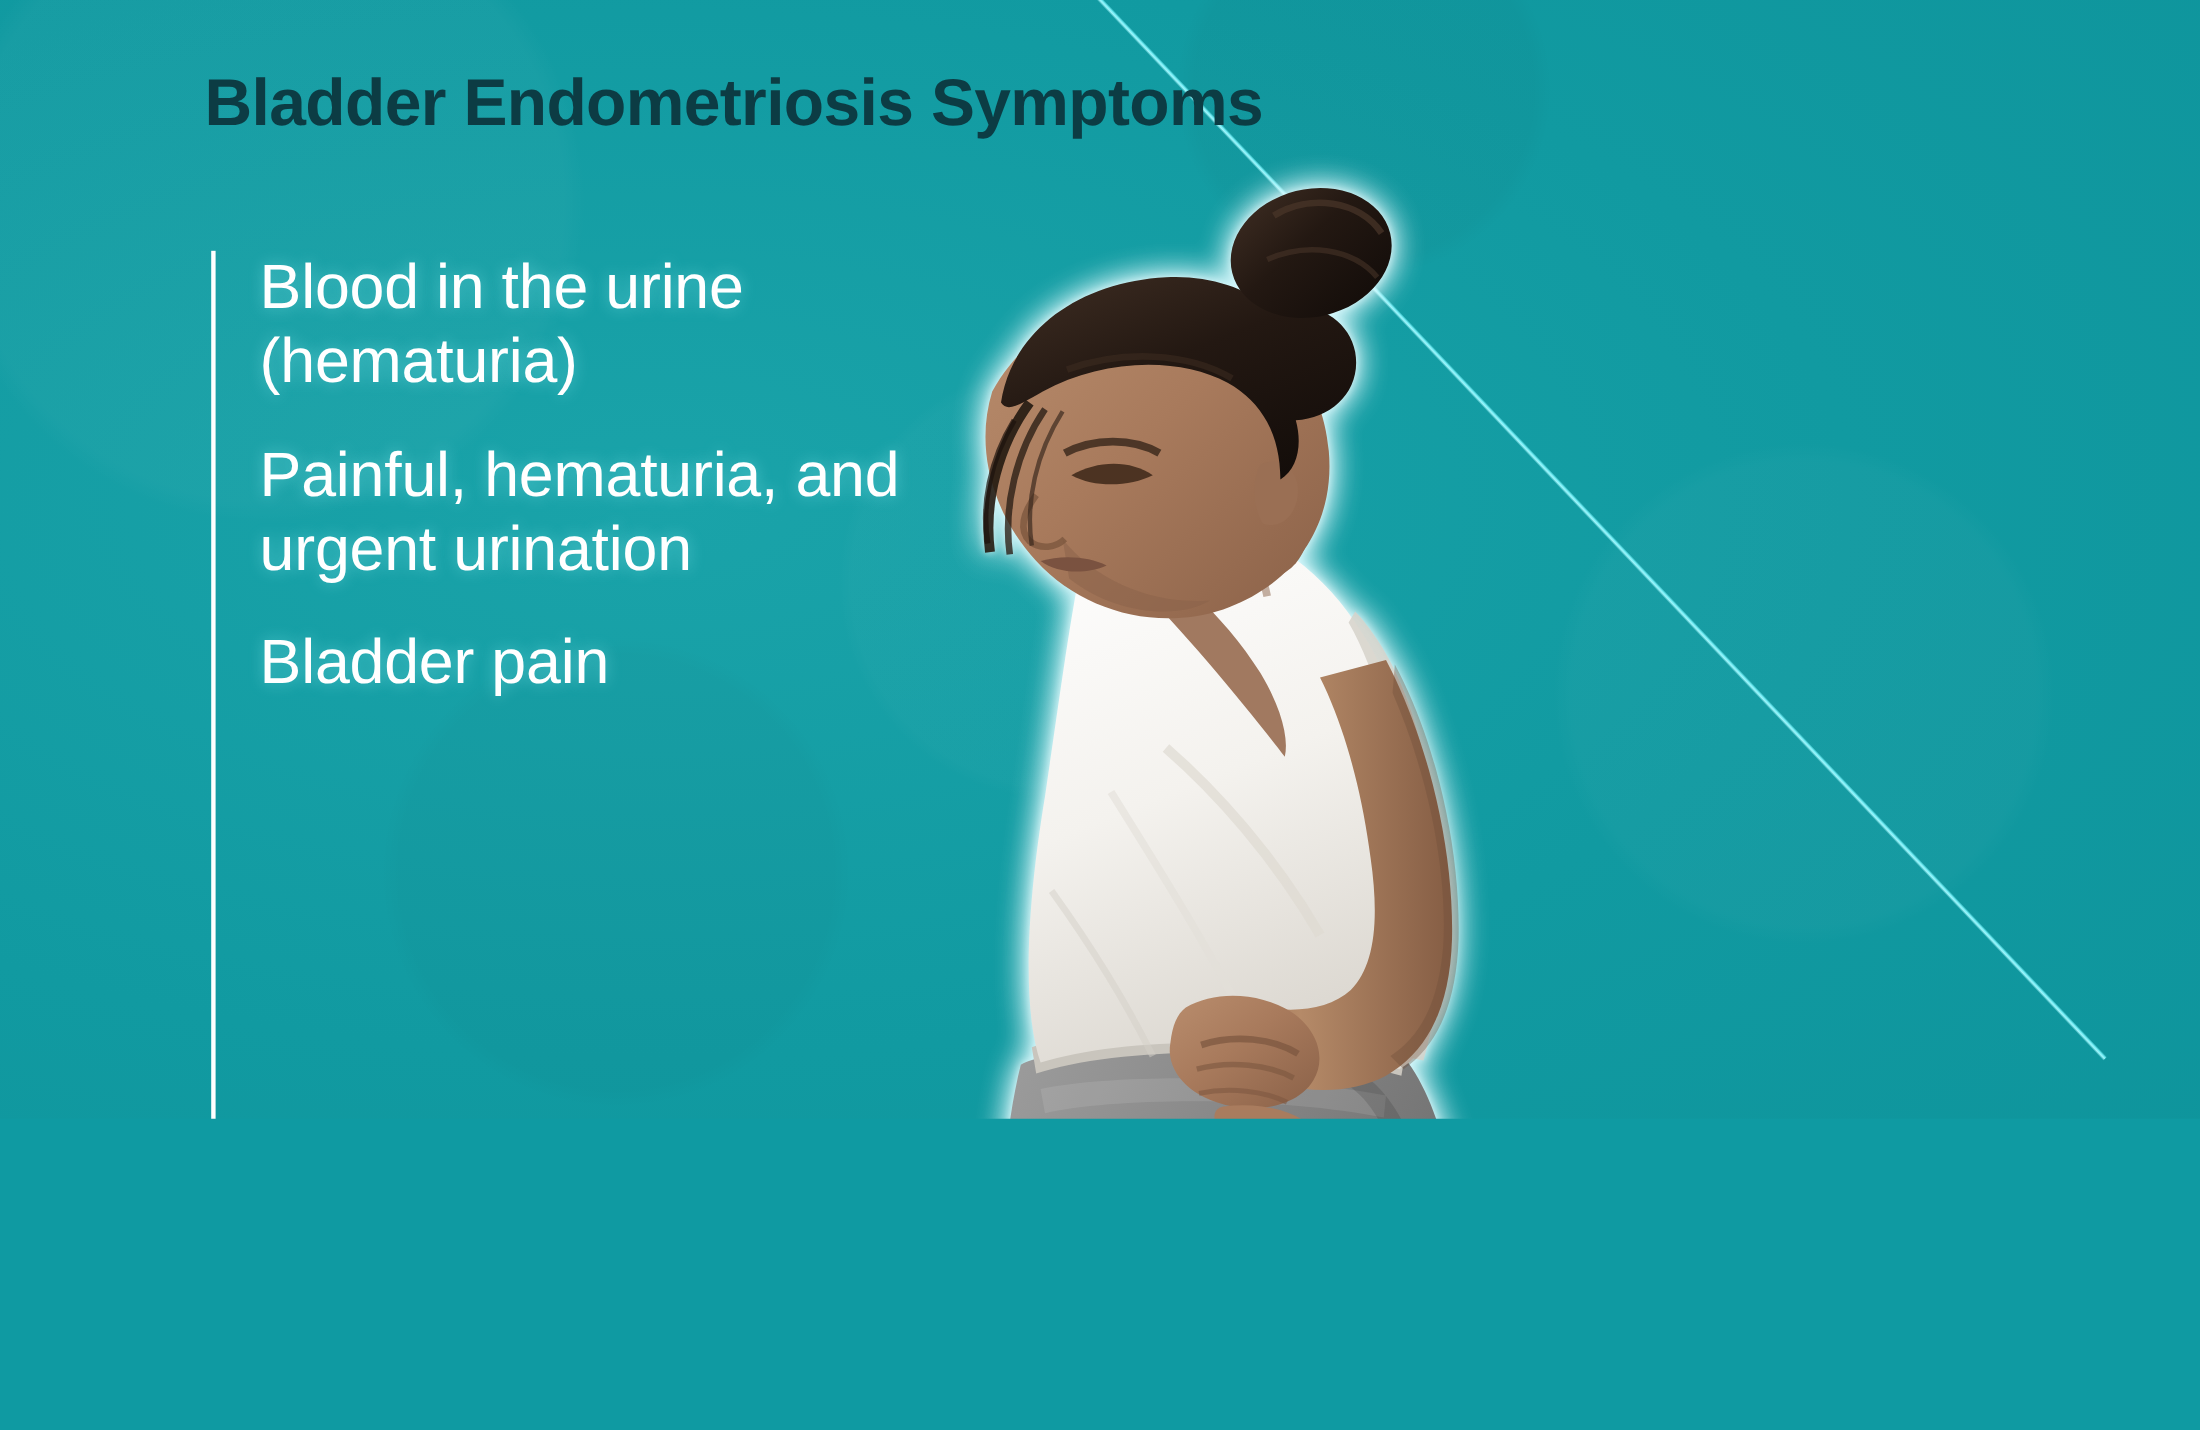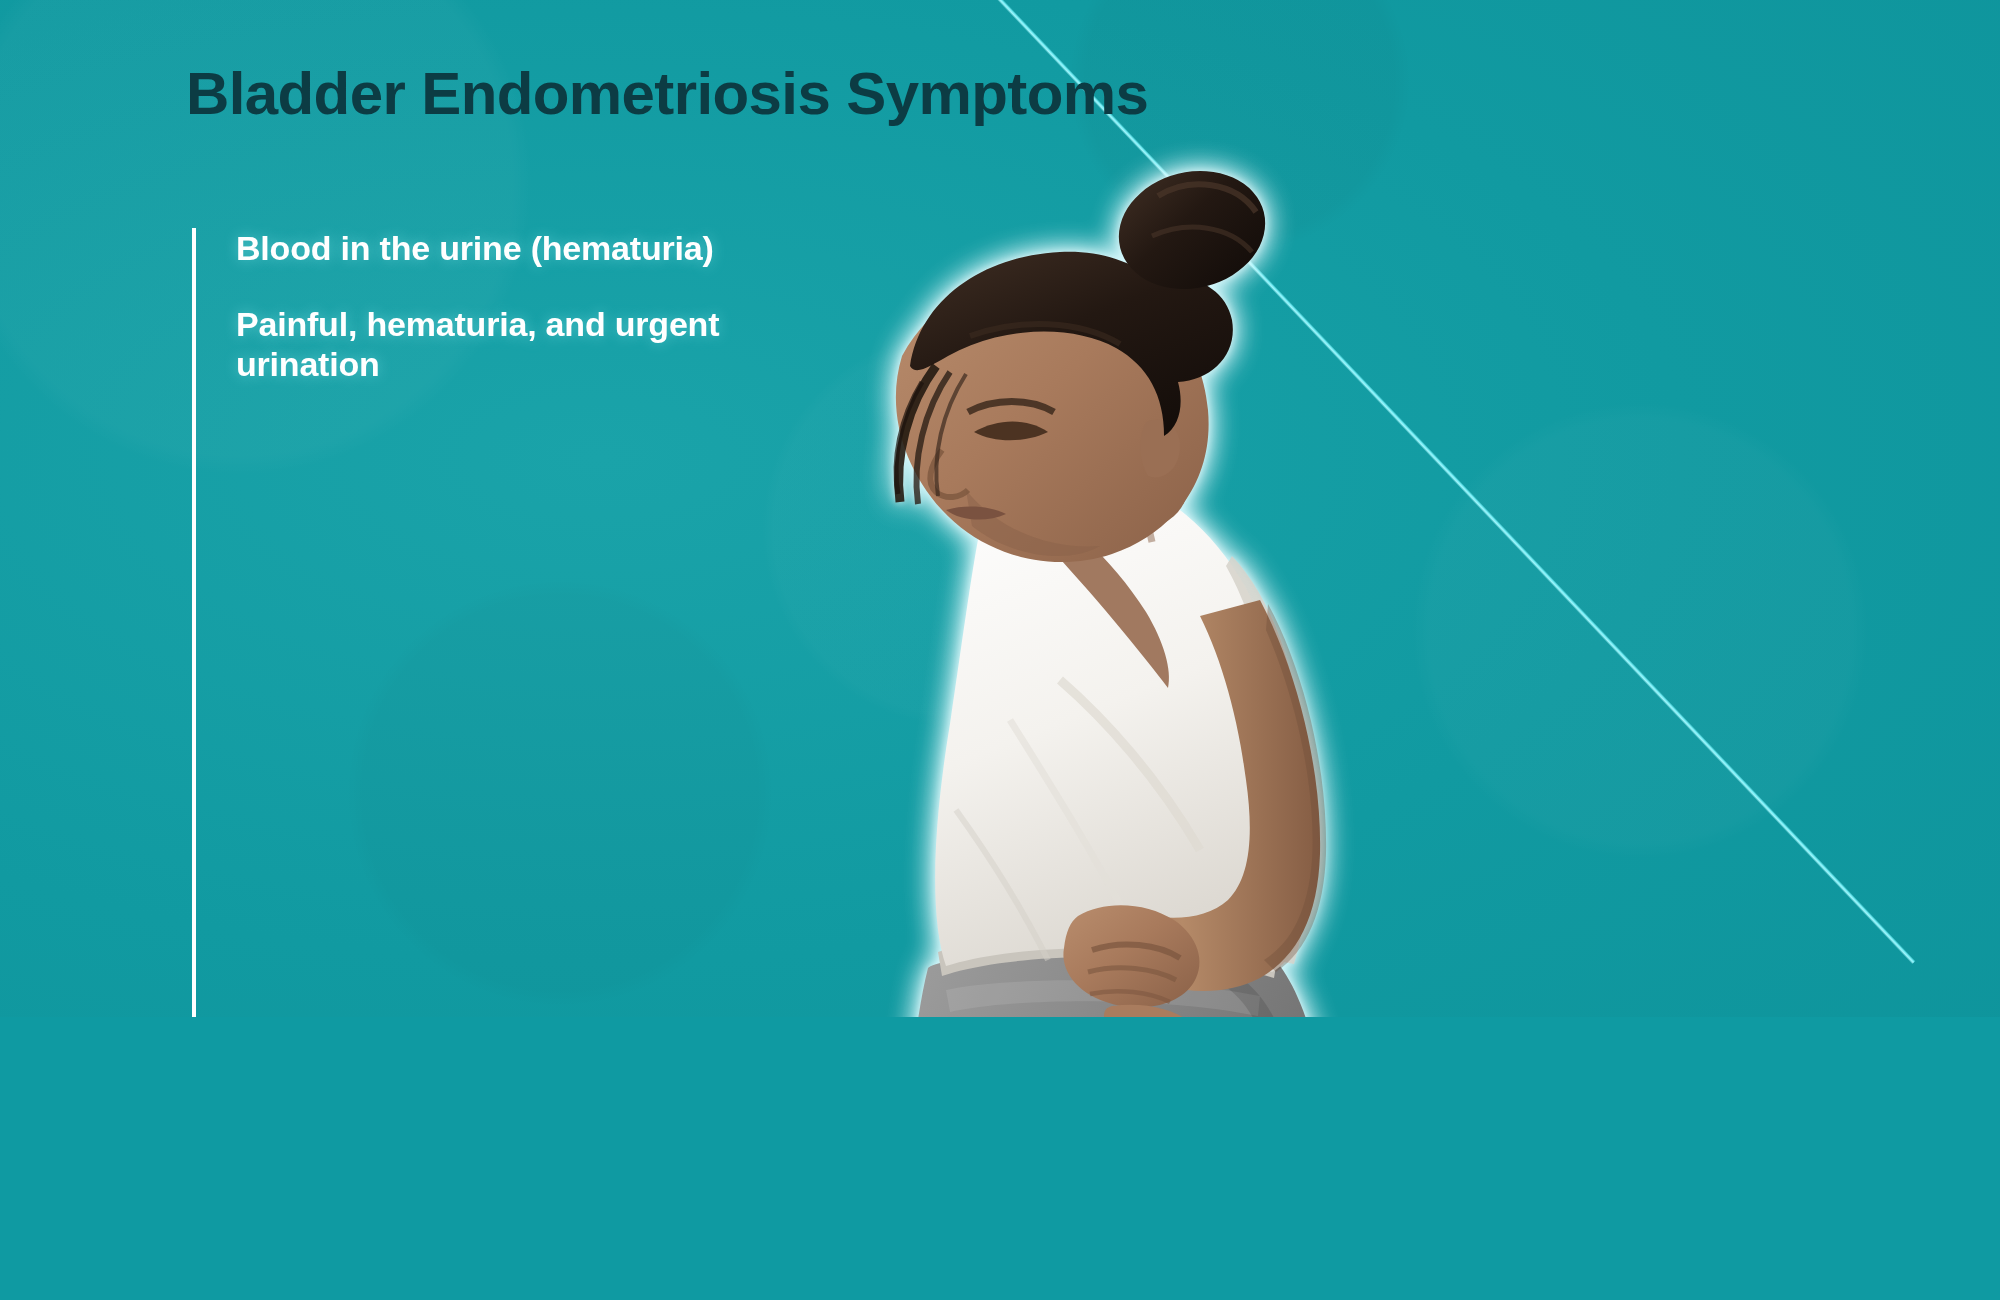--- a/index.html
+++ b/index.html
@@ -66,22 +66,22 @@
   .list-wrap {
     position:absolute;
     left:192px; top:228px;
     width:640px;
     padding-left:40px;
     border-left:4px solid #ffffff;
     min-height:792px;
   }
   .list-item {
     color:#ffffff;
-    font-size:34px;
-    font-weight:700;
+    font-size:57px;
+    font-weight:400;
     line-height:1.18;
     letter-spacing:-0.2px;
     margin-bottom:36px;
     text-shadow:0 0 14px rgba(150,245,250,.45);
   }
   .list-item:last-child { margin-bottom:0; }
 
   
   .subject {
     position:absolute;
@@ -99,20 +99,21 @@
   <div class="grain"></div>
 
   <div class="diag diag-top"></div>
   <div class="diag diag-bottom"></div>
 
   <h1 class="title">Bladder Endometriosis Symptoms</h1>
 
   <div class="list-wrap">
     <div class="list-item">Blood in the urine (hematuria)</div>
     <div class="list-item">Painful, hematuria, and urgent urination</div>
+    <div class="list-item">Bladder pain</div>
   </div>
 
   <div class="subject">
     <svg viewBox="0 0 660 1140" xmlns="http://www.w3.org/2000/svg" role="img">
       <defs>
         <linearGradient id="skin" x1="0" y1="0" x2="1" y2="1">
           <stop offset="0%" stop-color="#b98d6d"></stop>
           <stop offset="45%" stop-color="#a87a5c"></stop>
           <stop offset="100%" stop-color="#8a6148"></stop>
         </linearGradient>

